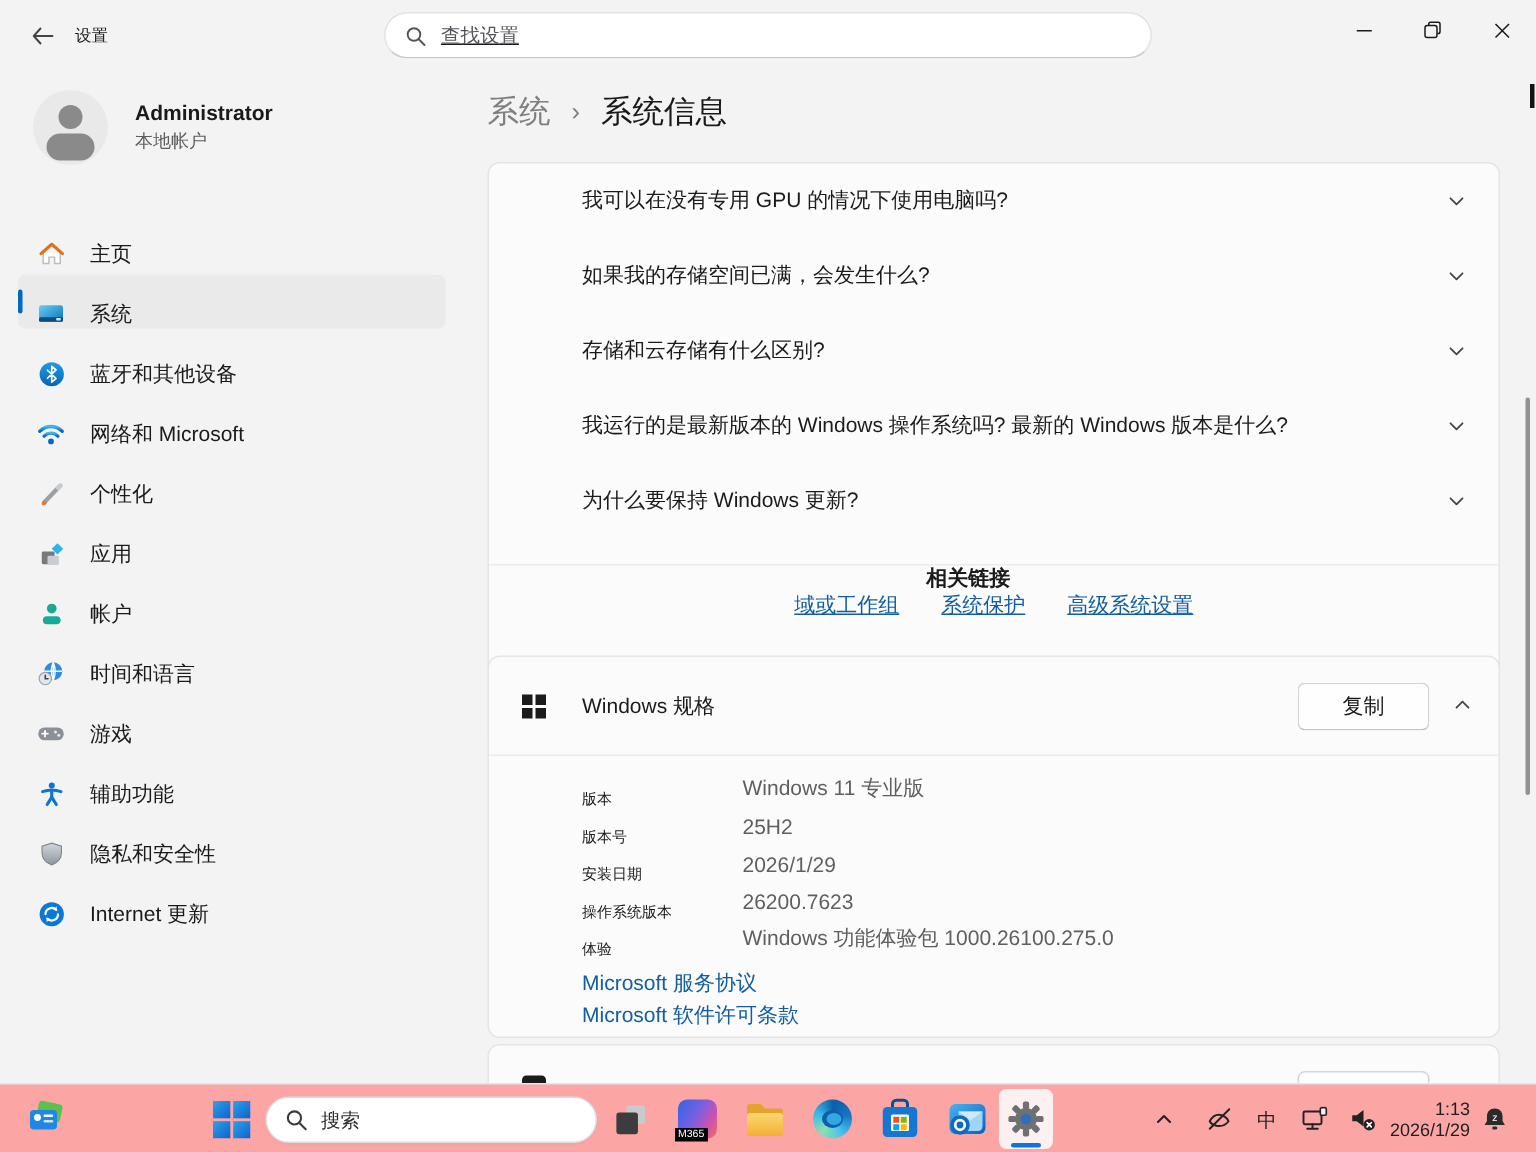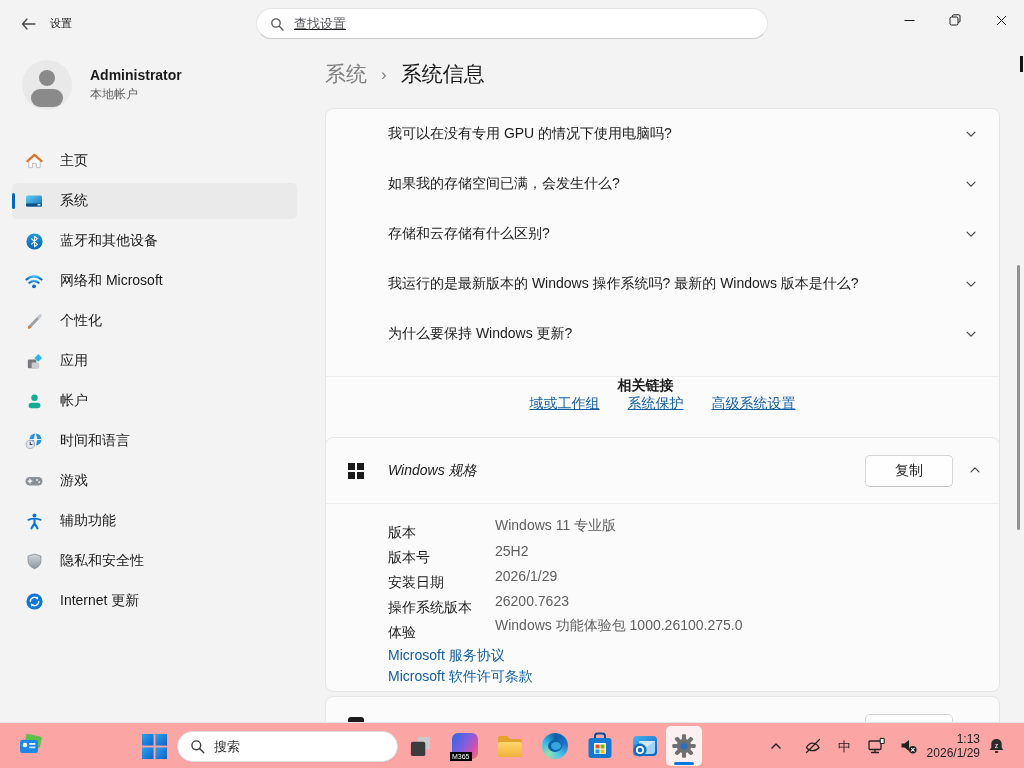--- a/index.html
+++ b/index.html
@@ -28,21 +28,21 @@
   
   .sidebar { position:absolute; left:0; top:48px; width:320px; height:674px; }
   .account { position:absolute; left:22px; top:12px; display:flex; align-items:center; }
   .avatar { width:50px; height:50px; border-radius:50%; background:#e9e9e9; position:relative; overflow:hidden; }
   .avatar .head { position:absolute; left:17px; top:10px; width:16px; height:16px; border-radius:50%; background:#8a8a8a; }
   .avatar .body { position:absolute; left:9px; top:29px; width:32px; height:18px; border-radius:9px; background:#8a8a8a; }
   .acct-text { margin-left:18px; }
   .acct-name { font-size:14px; font-weight:bold; color:#1a1a1a; }
   .acct-type { font-size:12px; color:#5d5d5d; margin-top:3px; }
   .nav { position:absolute; left:12px; right:23px; top:95px; }
-  .nav-item { position:relative; height:36px; margin-bottom:4px; display:flex; align-items:center;
+  .nav-item { position:relative; height:36px; margin-bottom:4px; display:flex; align-items:flex-end;
     padding-left:12px; border-radius:5px; }
   .nav-item.selected { background:#eaeaea; }
   .nav-item.selected::before { content:""; position:absolute; left:0; top:10px; width:3px; height:16px;
     border-radius:2px; background:#0067c0; }
   .nav-icon { width:20px; height:20px; margin-right:16px; display:flex; align-items:center; justify-content:center; }
   .nav-label { font-size:14px; color:#1a1a1a; white-space:nowrap; }
 
   
   .main { position:absolute; left:320px; top:48px; width:704px; height:674px; overflow:hidden; }
   .breadcrumb { position:absolute; left:5px; top:12px; display:flex; align-items:center; font-size:21px; }
@@ -60,28 +60,28 @@
   .related-row { height:56px; margin-top:17px; border-top:1px solid #ececec;
     display:flex; align-items:center; padding:0 18px;flex-direction:column; }
   .related-label { font-size:14px; font-weight:bold; color:#1b1b1b; margin-right:34px; }
   .related-links { display:flex; gap:28px; }
   .rlink { font-size:14px; color:#115ea3; text-decoration:underline; }
 
   .card2 { top:389px; height:255px; }
   .spec-header { position:relative; height:65px; display:flex; align-items:center; padding-left:22px; }
   .winlogo-sm { width:16px; height:16px; display:grid; grid-template-columns:7px 7px; grid-template-rows:7px 7px; gap:2px; margin-right:24px; }
   .winlogo-sm span { background:#1b1b1b; }
-  .spec-title { font-size:14px; color:#1b1b1b;font-style:italic; }
+  .spec-title { font-size:14px; color:#1b1b1b; }
   .copy-btn { position:absolute; right:46px; top:17px; width:88px; height:32px;
     background:#fefefe; border:1px solid #d5d5d5; border-bottom-color:#c4c4c4; border-radius:5px;
     font-size:14px; color:#1b1b1b; display:flex; align-items:center; justify-content:center; }
   .spec-collapse { position:absolute; right:18px; top:26px; display:flex; }
   .spec-body { padding:9px 0 0 62px; }
   .spec-row { height:25px; display:flex; align-items:center; }
-  .spec-label { width:107px; font-size:14px; color:#1b1b1b; flex:none;margin-top:14px; }
+  .spec-label { width:107px; font-size:10px; color:#1b1b1b; flex:none;margin-top:14px; }
   .spec-value { font-size:14px; color:#5f5f5f; }
   .spec-links { margin-top:7px; }
   .slink { display:block; font-size:14px; color:#115ea3; line-height:21px; width:max-content; }
 
   .card3 { top:648px; height:80px; }
   .card3 .stub-icon { position:absolute; left:22px; top:20px; width:16px; height:10px; background:#1b1b1b; border-radius:3px; }
   .card3 .stub-btn { position:absolute; right:46px; top:17px; width:88px; height:40px;
     background:#fefefe; border:1px solid #d5d5d5; border-radius:5px; }
 
   

